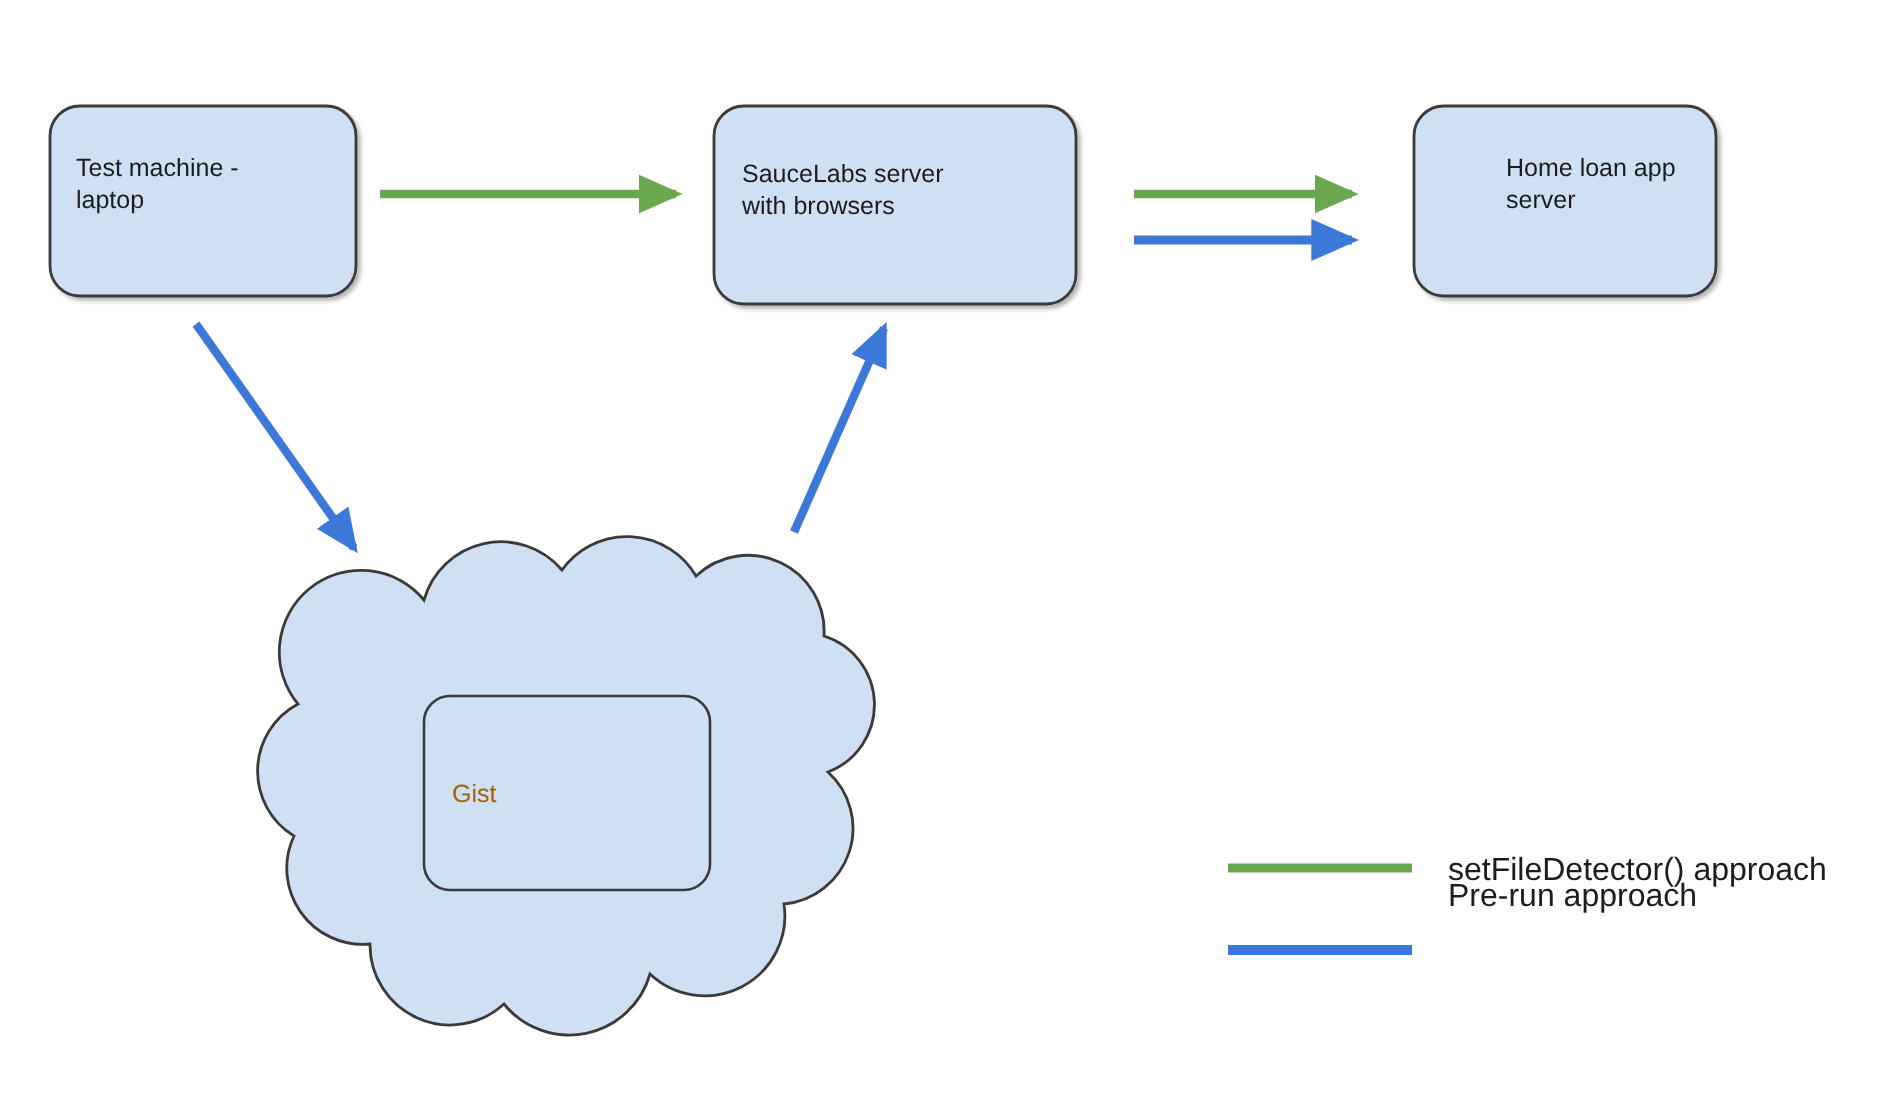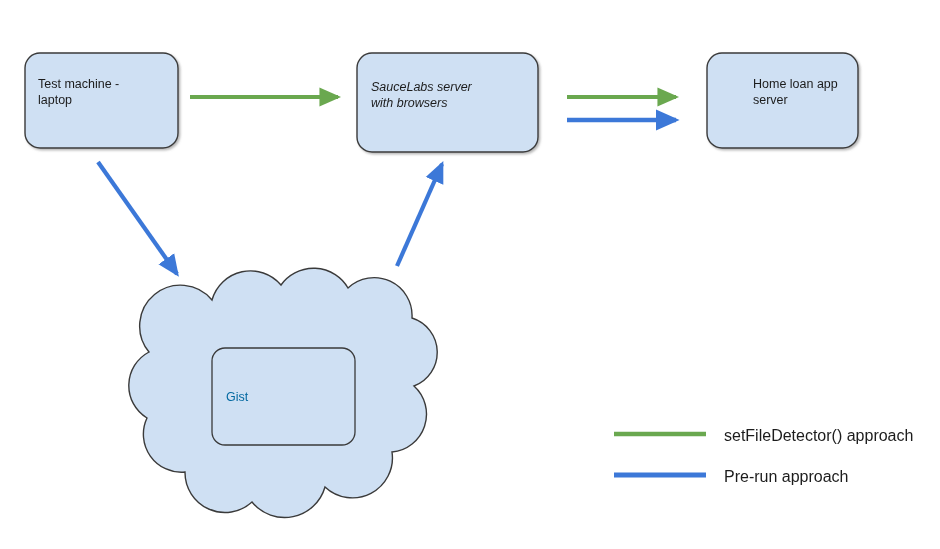--- a/index.html
+++ b/index.html
@@ -39,21 +39,21 @@
     position: absolute;
     font-family: "Liberation Sans", sans-serif;
     font-size: 16px;
     color: #1c1c1c;
     white-space: nowrap;
   }
   .gist-label {
     position: absolute;
     font-family: "Liberation Sans", sans-serif;
     font-size: 12.5px;
-    color: #0369a1;
+    color: #a16207;
     text-align: center;
   }
 </style>
 </head>
 <body>
 
 <div id="canvas">
 
   <svg id="diagram-svg" viewBox="0 0 940 549" xmlns="http://www.w3.org/2000/svg">
 
@@ -101,25 +101,25 @@
 
     <line x1="397" y1="266" x2="442" y2="164" stroke="#3c78d8" stroke-width="4.2" marker-end="url(#arrow-blue)"></line>
 
     <line x1="614" y1="434" x2="706" y2="434" stroke="#6aa84f" stroke-width="4.4"></line>
     <line x1="614" y1="475" x2="706" y2="475" stroke="#3c78d8" stroke-width="5"></line>
   </svg>
 
   <div class="node-label" style="left:38px; top:76px; width:132px;">Test machine -
 laptop</div>
 
-  <div class="node-label" style="left:371px; top:79px; width:160px;font-style:italic;">SauceLabs server
+  <div class="node-label" style="left:371px; top:79px; width:160px;">SauceLabs server
 with browsers</div>
 
   <div class="node-label" style="left:721px; top:76px; width:130px;margin-left:32px;">Home loan app
 server</div>
 
   <div class="gist-label" style="left:226px; top:390px;">Gist</div>
 
   <div class="legend-label" style="left:724px; top:427px;">setFileDetector() approach</div>
 
-  <div class="legend-label" style="left:724px; top:468px;">Pre-run approach</div>
+  <div class="legend-label" style="left:724px; top:440px;">Pre-run approach</div>
 
 </div>
 
 </body></html>

